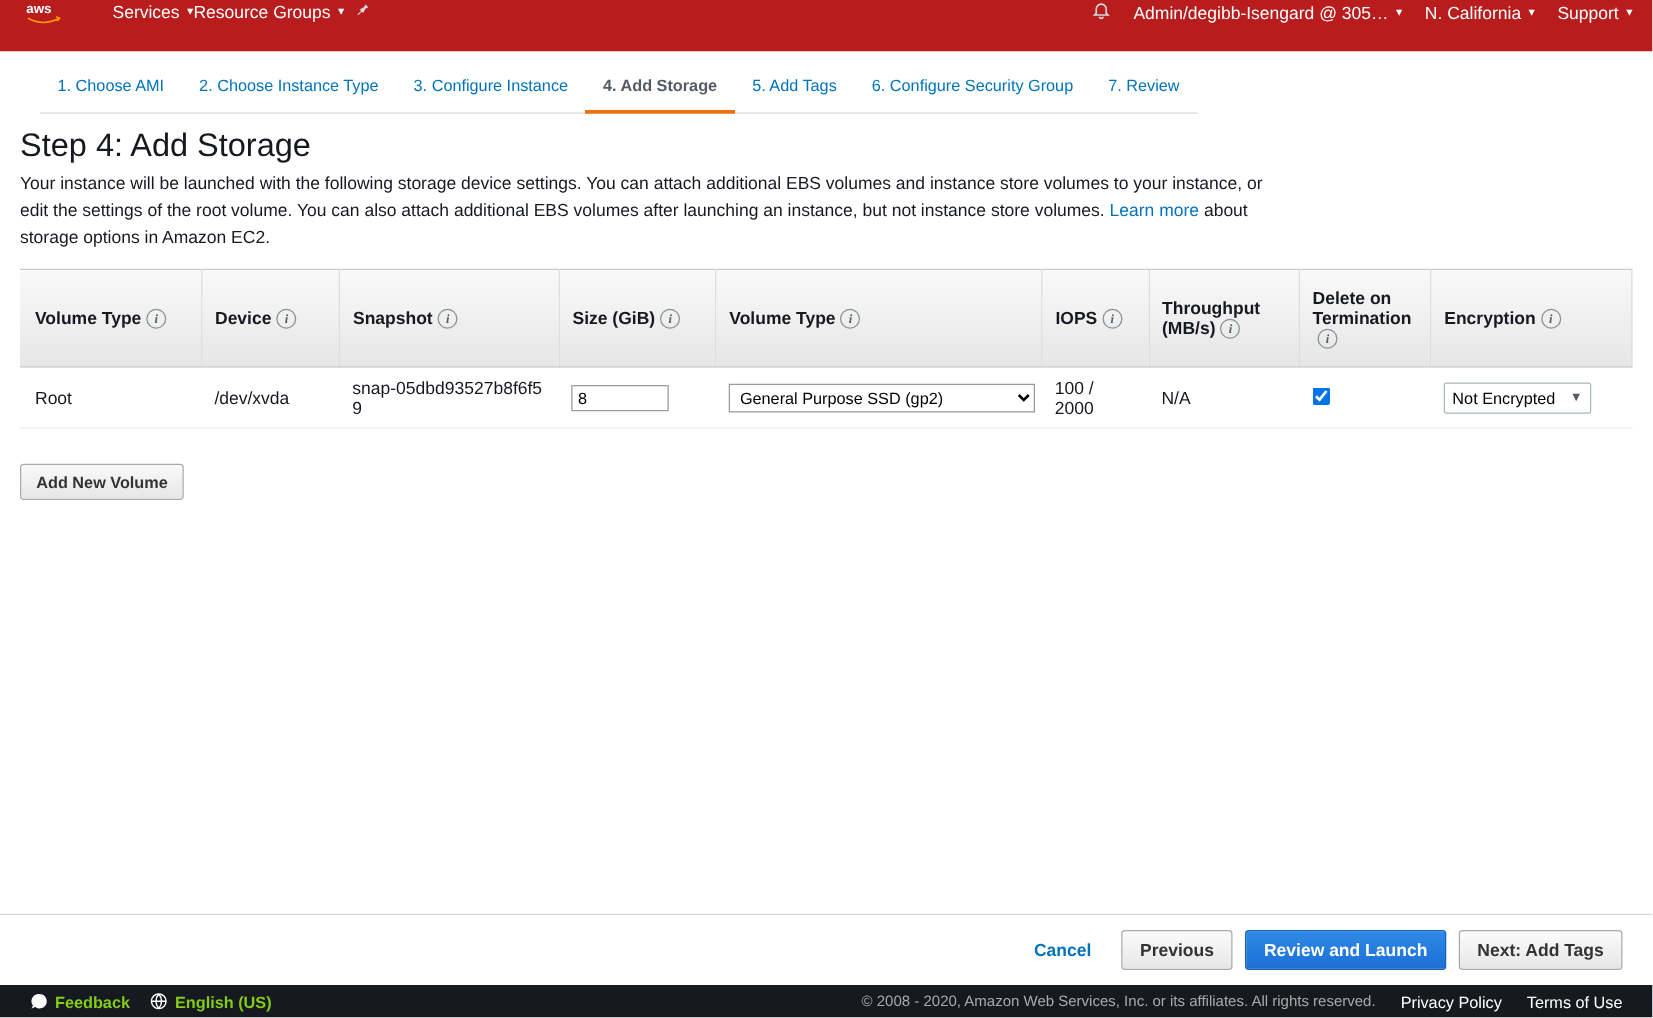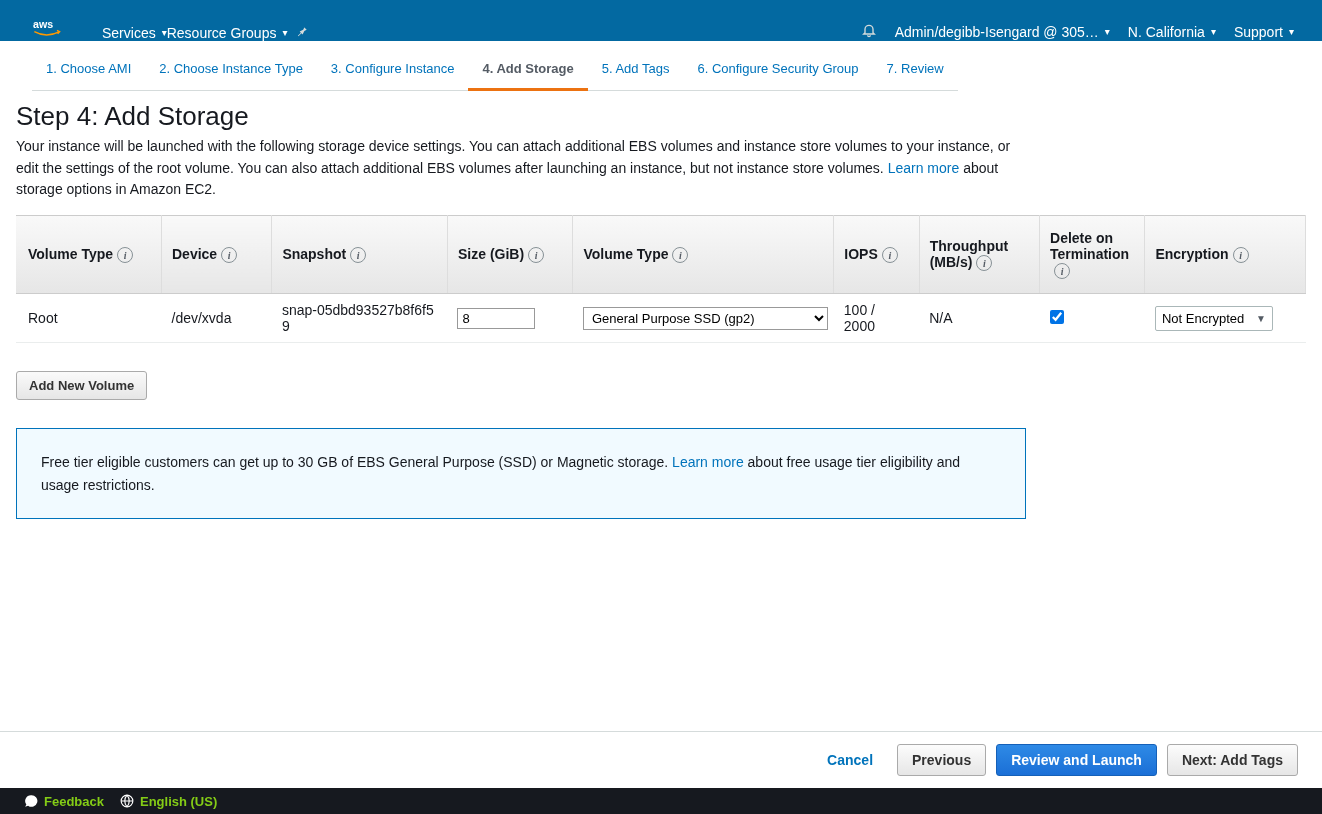--- a/index.html
+++ b/index.html
@@ -1,20 +1,20 @@
 <!DOCTYPE html>
 <html><head>
 <meta charset="utf-8">
 <style>
 * { box-sizing: border-box; margin: 0; padding: 0; }
 body { font-family: "Amazon Ember", "Helvetica Neue", Arial, sans-serif; font-size: 14px; color: #16191f; width: 1322px; height: 814px; overflow: hidden; position: relative; background: #fff; }
 a { color: #0073bb; text-decoration: none; cursor: pointer; }
 
 
-.top-nav { background: #0369a1; color: #fff; height: 41px; display: flex; align-items: flex-end; padding: 0 28px; }
+.top-nav { background: #b91c1c; color: #fff; height: 41px; display: flex; align-items: flex-start; padding: 0 16px; }
 .aws-logo { display: flex; align-items: center; margin-right: 24px; }
 .aws-logo svg { height: 24px; }
 .nav-left { display: flex; align-items: center; }
 .nav-item { color: #fff; display: flex; align-items: center; gap: 6px; cursor: pointer; font-size: 14px; }
 .nav-item .caret { font-size: 10px; }
 .pin-icon { margin-left: 8px; color: #d5dbdb; cursor: pointer; }
 .nav-spacer { flex: 1; }
 .nav-right { display: flex; align-items: center; gap: 18px; }
 .bell-icon { cursor: pointer; }
 
@@ -177,25 +177,20 @@
               <option>Not Encrypted</option>
             </select>
           </span>
         </td>
       </tr>
     </tbody>
   </table>
 
   <button class="add-volume-btn">Add New Volume</button>
 
-  <div class="info-box">
-    <span>Free tier eligible customers can get up to 30 GB of EBS General Purpose (SSD) or Magnetic storage. </span>
-    <a>Learn more</a>
-    <span> about free usage tier eligibility and usage restrictions.</span>
-  </div>
 </div>
 
 <div class="bottom-bar">
   <button class="btn btn-cancel">Cancel</button>
   <button class="btn btn-default">Previous</button>
   <button class="btn btn-primary">Review and Launch</button>
   <button class="btn btn-default">Next: Add Tags</button>
 </div>
 
 <div class="footer">
@@ -208,13 +203,18 @@
     </div>
     <div class="footer-item">
       <svg width="14" height="14" viewBox="0 0 24 24" fill="none" stroke="#fff" stroke-width="2">
           <circle cx="12" cy="12" r="10"></circle>
           <path d="M2 12h20M12 2a15 15 0 010 20M12 2a15 15 0 000 20"></path>
         </svg>
       <span>English (US)</span>
     </div>
   </div>
   <div class="footer-spacer"></div>
+  <div class="footer-right">
+    <span>© 2008 - 2020, Amazon Web Services, Inc. or its affiliates. All rights reserved.</span>
+    <a>Privacy Policy</a>
+    <a>Terms of Use</a>
+  </div>
 </div>
 
 </body></html>

